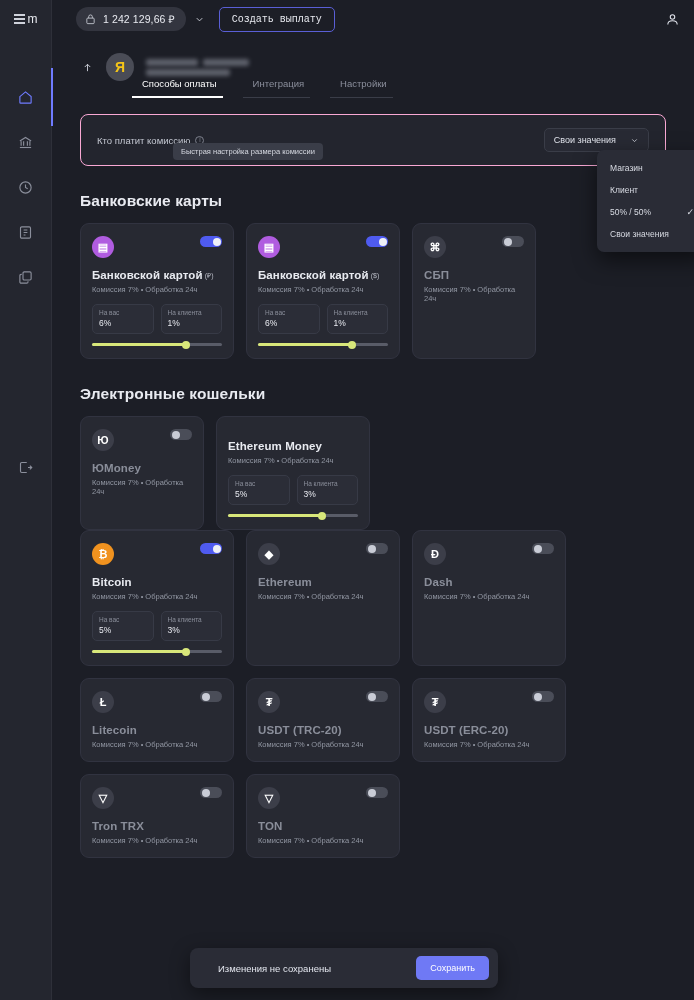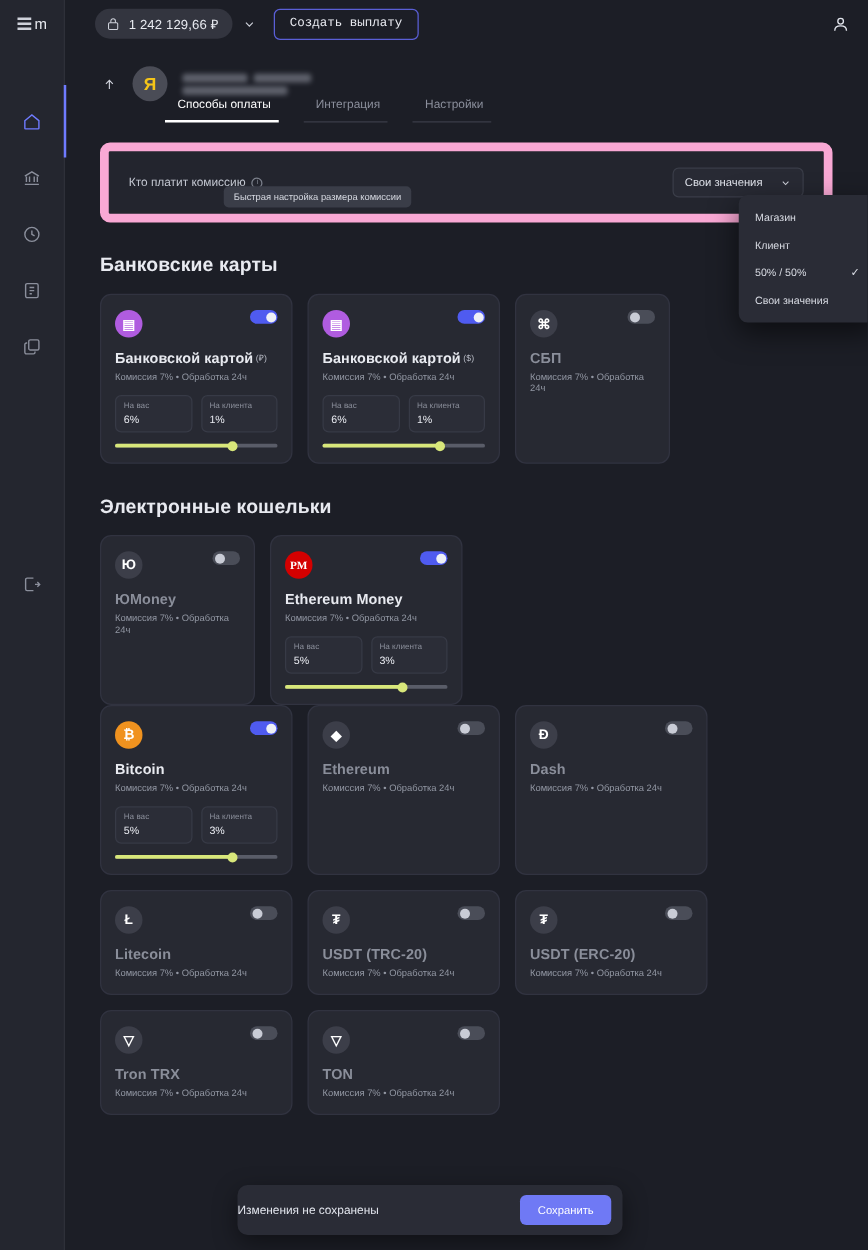--- a/index.html
+++ b/index.html
@@ -79,21 +79,21 @@
   .tabs { position:absolute; left:52px; top:74px; display:flex; gap:16px; padding-left:80px; }
   .tab { font-size:9.5px; padding: 4px 10px 9px; cursor:pointer; color:#8b8f9c; position:relative; }
   .tab.active { color:#ffffff; }
   .tab::after { content:''; position:absolute; left:0; right:4px; bottom:0; height:1.5px; background:#3a3d48; }
   .tab.active::after { background:#ffffff; height:2px; }
 
   
   .content { position:absolute; left:52px; top:96px; right:0; bottom:0; padding: 18px 28px 0 28px; }
 
   .commission-box {
-    background:#23252e; border:7px solid #f9a8d4; border-radius:8px;
+    background:#23252e; border:1px solid #f9a8d4; border-radius:8px;
     padding: 13px 16px; display:flex; align-items:center; justify-content:space-between;
     position:relative;
   }
   .commission-label { font-size:9.5px; color:#c3c7d1; display:flex; align-items:center; gap:5px; }
   .info-icon {
     width:9px; height:9px; border-radius:50%;
     border:1px solid #7c808c; color:#7c808c;
     font-size:6.5px; display:flex; align-items:center; justify-content:center;
     cursor:pointer; line-height:1;
   }
@@ -159,21 +159,21 @@
 
   .slider { margin-top:9px; height:3px; background:#595c68; border-radius:2px; position:relative; cursor:pointer; }
   .slider .fill { position:absolute; left:0; top:0; bottom:0; background:#d8e77a; border-radius:2px; }
   .slider .thumb { position:absolute; top:-2.5px; width:8px; height:8px; border-radius:50%; background:#d8e77a; }
 
   
   .savebar {
     position:absolute; left: 190px; bottom: 12px; width: 308px;
     background:#2a2c36; border-radius:8px;
     display:flex; align-items:center; justify-content:space-between;
-    padding: 8px 9px 8px 0;
+    padding: 8px 9px 8px 28px;
     box-shadow: 0 6px 20px rgba(0,0,0,.45);
   }
   .savebar-text { font-size:9.5px; color:#e3e6ee; }
   .btn-save {
     background:#6f79f5; color:#fff; border:none; border-radius:5px;
     font-size:9px; padding:7px 14px; cursor:pointer;
     font-family:"Liberation Sans", sans-serif;
   }
 </style>
 </head>
@@ -379,26 +379,20 @@
           <div class="pm-top">
             <div class="pm-icon ic-grey">Ю</div>
             <div class="toggle">
               <i></i>
             </div>
           </div>
           <div class="pm-name">ЮMoney</div>
           <div class="pm-meta">Комиссия 7%  •  Обработка 24ч</div>
         </div>
         <div class="pm-card wide">
-          <div class="pm-top">
-            <div class="pm-icon ic-pm">PM</div>
-            <div class="toggle on">
-              <i></i>
-            </div>
-          </div>
           <div class="pm-name">Ethereum Money</div>
           <div class="pm-meta">Комиссия 7%  •  Обработка 24ч</div>
           <div class="fee-row">
             <div class="fee-box">
               <div class="fee-label">На вас</div>
               <div class="fee-val">5%</div>
             </div>
             <div class="fee-box">
               <div class="fee-label">На клиента</div>
               <div class="fee-val">3%</div>

